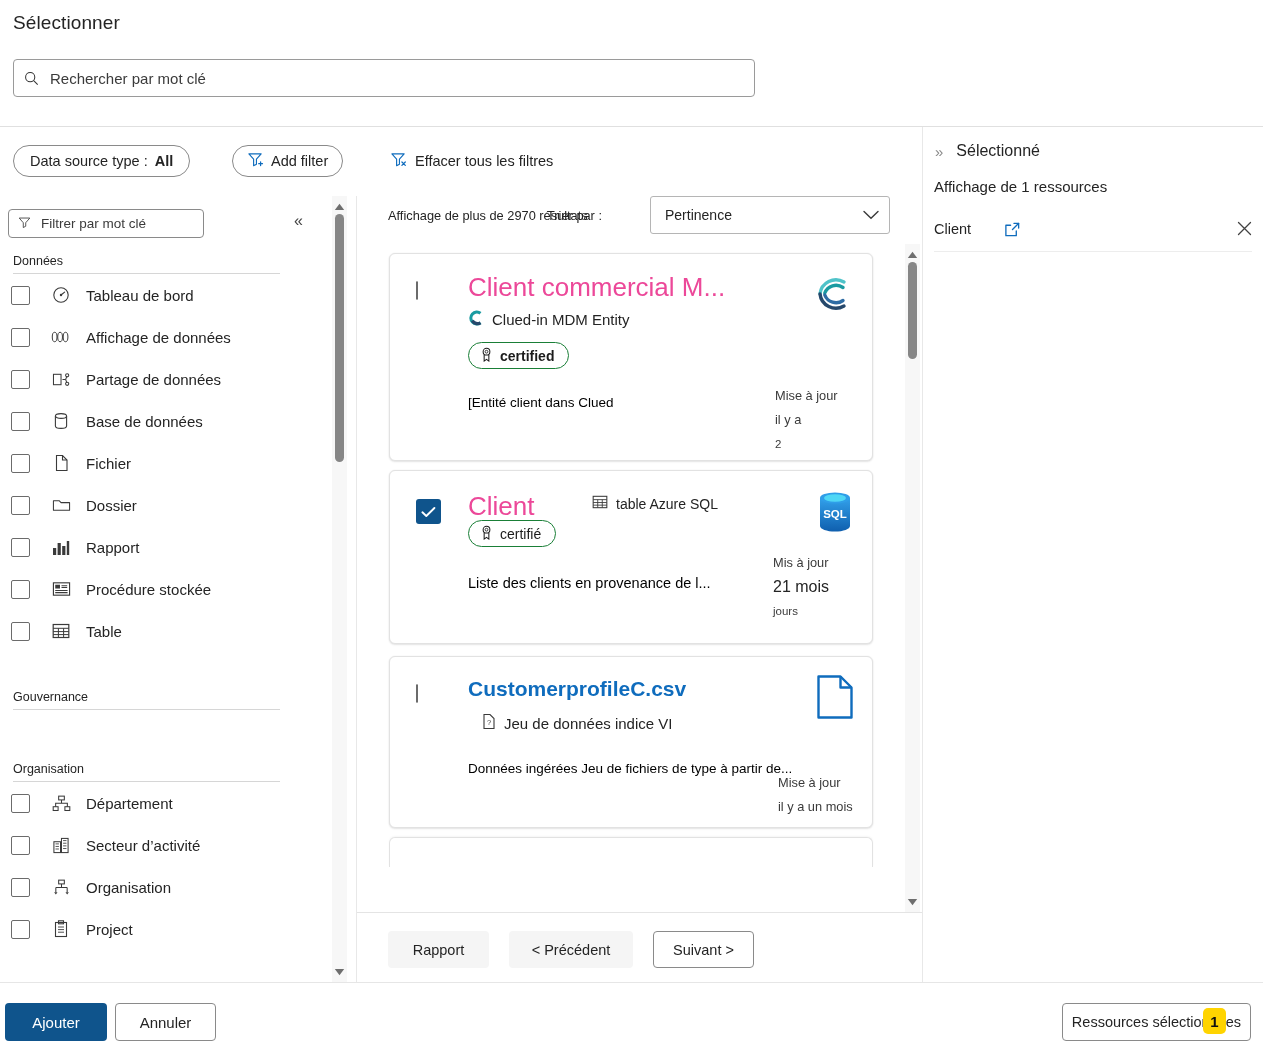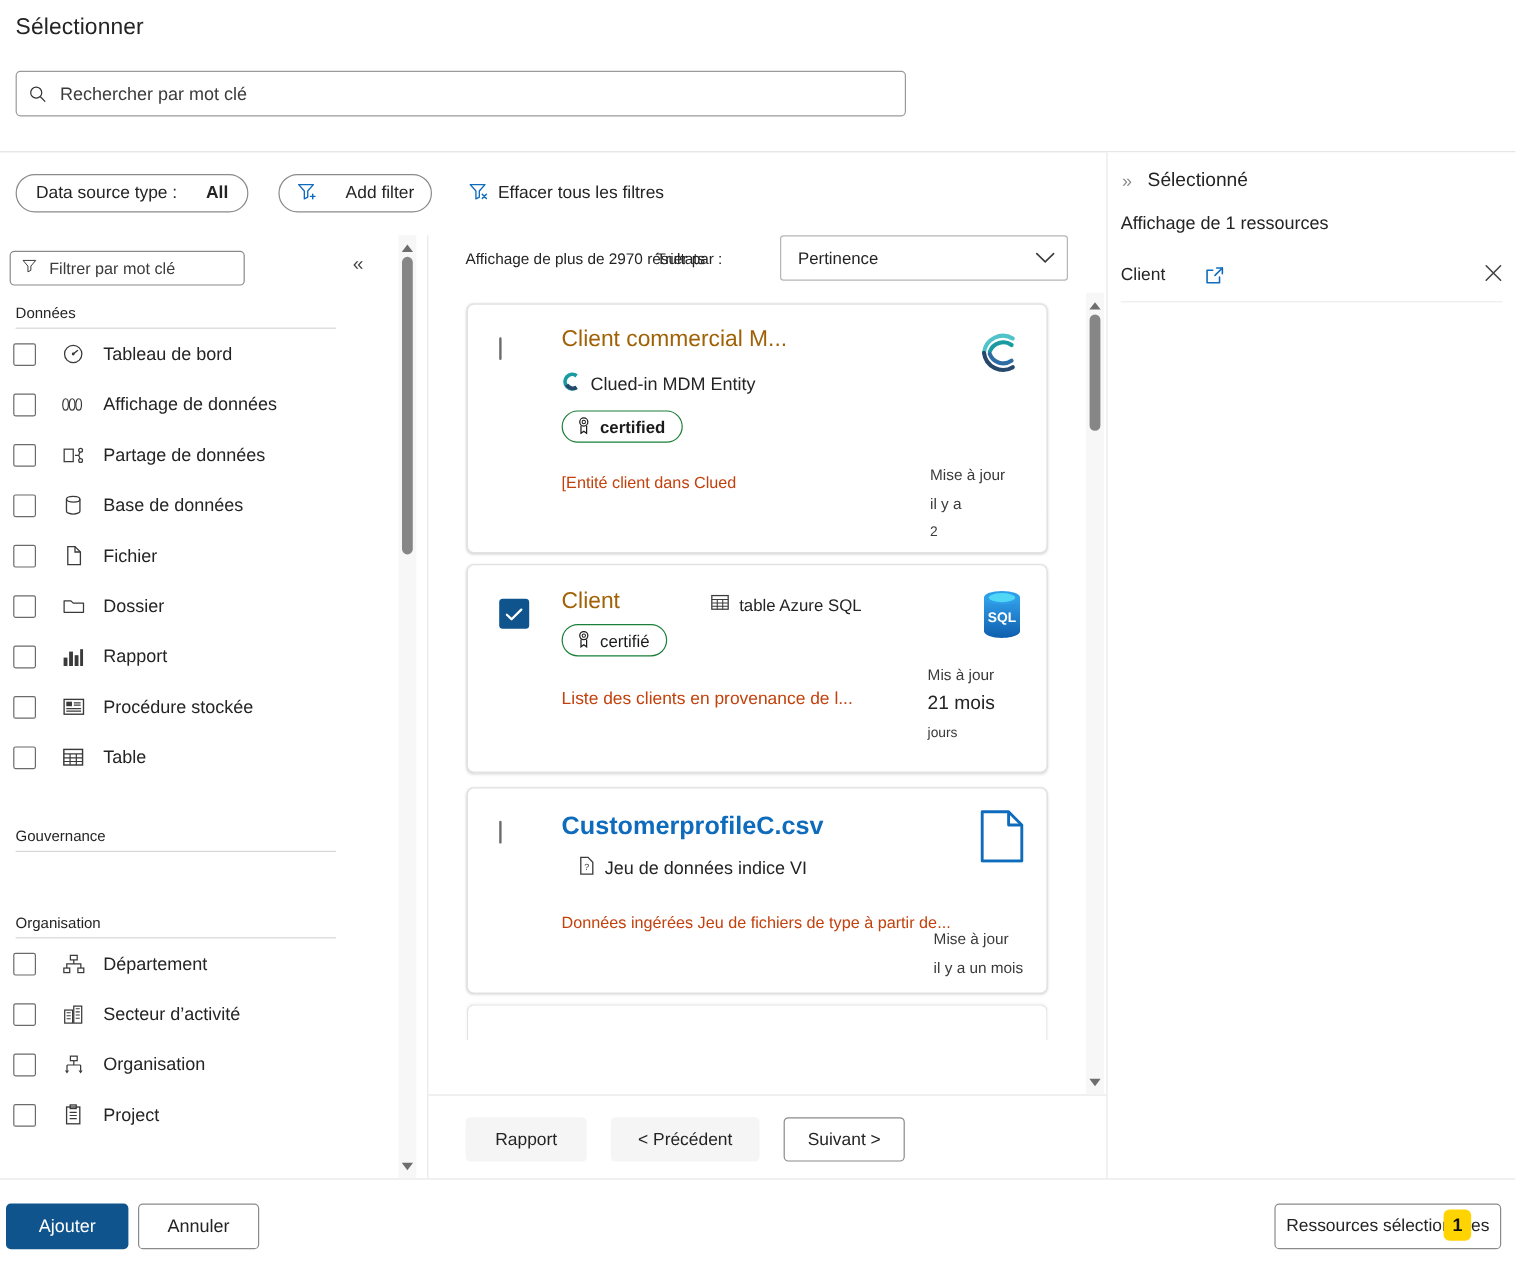--- a/index.html
+++ b/index.html
@@ -37,21 +37,21 @@
   .search-input::placeholder { color: #3b3b3b; opacity: 1; }
 
   .hrule-top {
     position: absolute; left: 0; top: 126px; width: 1263px; height: 1px;
     background: #e0e0e0;
   }
 
   
   .filterbar { position: absolute; left: 0; top: 140px; width: 920px; height: 44px; }
   .pill {
-    display: inline-flex; align-items: center; gap: 24px;
+    display: inline-flex; align-items: center; gap: 7px;
     height: 32px; padding: 0 16px;
     border: 1px solid #8a8a8a; border-radius: 16px;
     background: #fff; font-size: 14.5px; color: #242424;
     cursor: pointer; vertical-align: middle;
   }
   .pill.ds { position: absolute; left: 13px; top: 5px; }
   .pill.ds b { font-weight: 700; }
   .pill.addf { position: absolute; left: 232px; top: 5px; padding: 0 14px; }
   .clear-filters {
     position: absolute; left: 390px; top: 5px; height: 32px;
@@ -140,36 +140,36 @@
   }
   .card-inner { position: relative; padding: 22px 20px 16px 18px; }
   .card-cbx { position: absolute; left: 26px; top: 28px; }
   .cbx-checked {
     width: 25px; height: 25px; border-radius: 3px; background: #0f548c;
     display: flex; align-items: center; justify-content: center;
   }
   .cbx-unchecked { width: 25px; height: 25px; border: 1px solid #6b6b6b; border-radius: 2px; background: #fff; }
   .card-title {
     position: absolute; left: 78px; top: 18px;
-    font-size: 19px; color: #a16207; white-space: nowrap;
+    font-size: 26px; color: #ec4899; white-space: nowrap;
   }
   .card-title.link { color: #0f6cbd; font-weight: 700; font-size: 21px; }
   .card-type {
     position: absolute; display: flex; align-items: center; gap: 8px;
     font-size: 15px; color: #242424; white-space: nowrap;
   }
   .badge-cert {
     position: absolute; display: inline-flex; align-items: center; gap: 7px;
     height: 27px; padding: 0 14px 0 11px;
     border: 1px solid #1a7f37; border-radius: 14px; background: #fff;
     font-size: 14px; color: #1b1b1b; justify-content: center;
   }
   .badge-cert.bold { font-weight: 700; }
   .card-desc {
-    position: absolute; font-size: 13.5px; color: #c2410c; white-space: nowrap;
+    position: absolute; font-size: 13.5px; color: #000000; white-space: nowrap;
   }
   .card-updated {
     position: absolute; font-size: 12.8px; color: #3a3a3a; line-height: 24px;
   }
   .card-updated .big { font-size: 16px; color: #242424; }
   .card-updated .sm { font-size: 11.5px; }
   .card-bigicon { position: absolute; right: 18px; top: 18px; }
   .card-stub { margin: 9px 32px 0 32px; height: 30px; border: 1px solid #e2e2e2; border-bottom: 0; border-radius: 6px 6px 0 0; background:#fff;
     box-shadow: 0 -1px 2px rgba(0,0,0,.04); }
 

